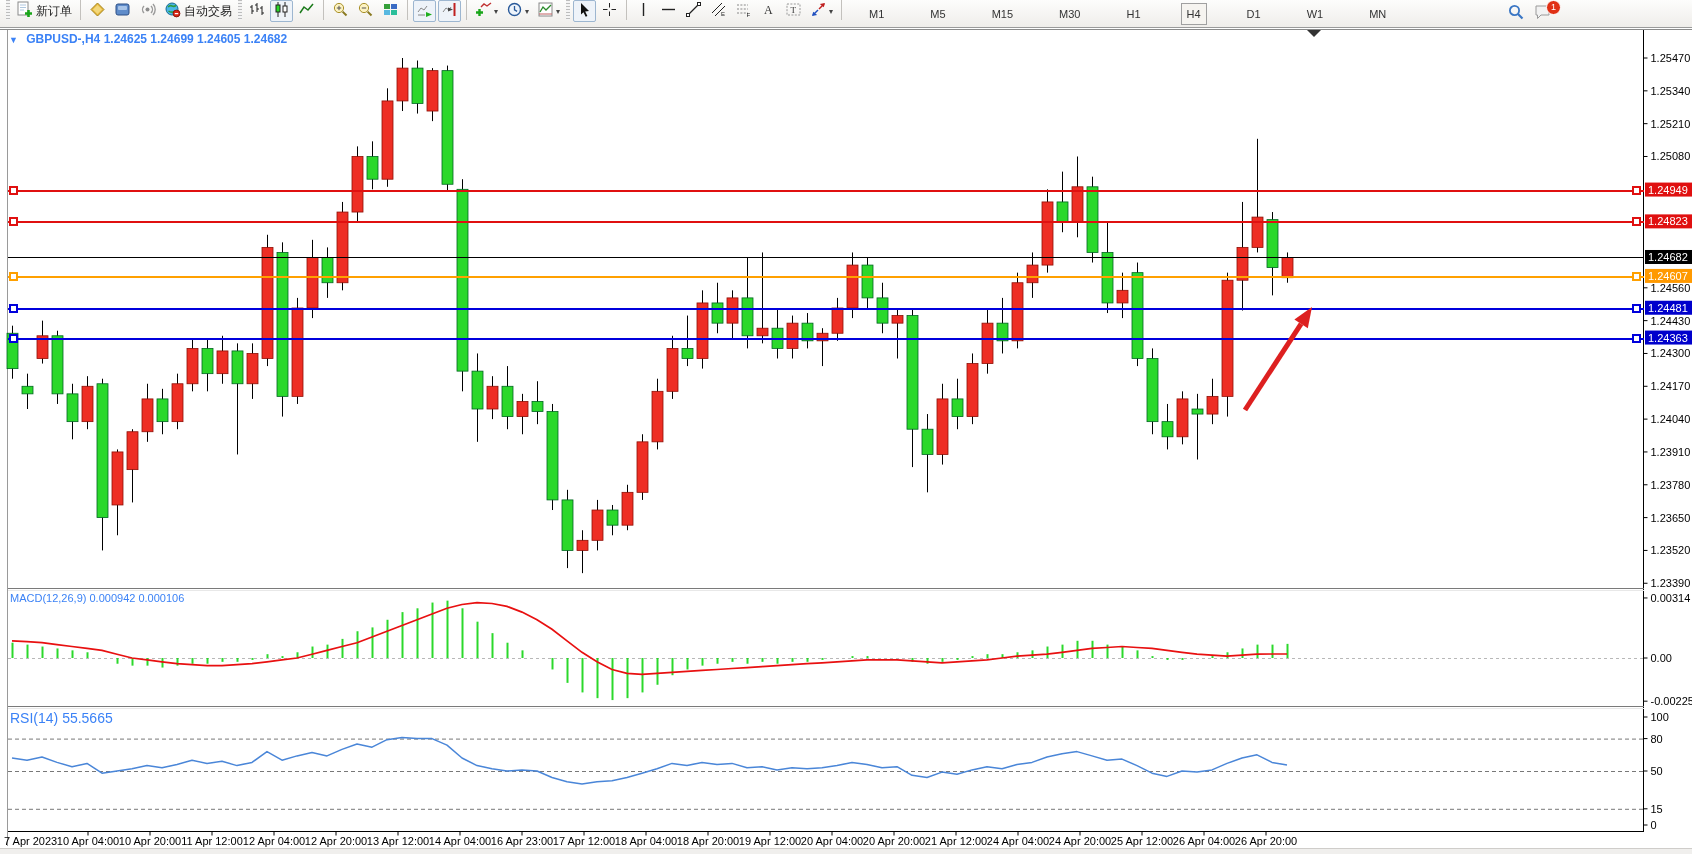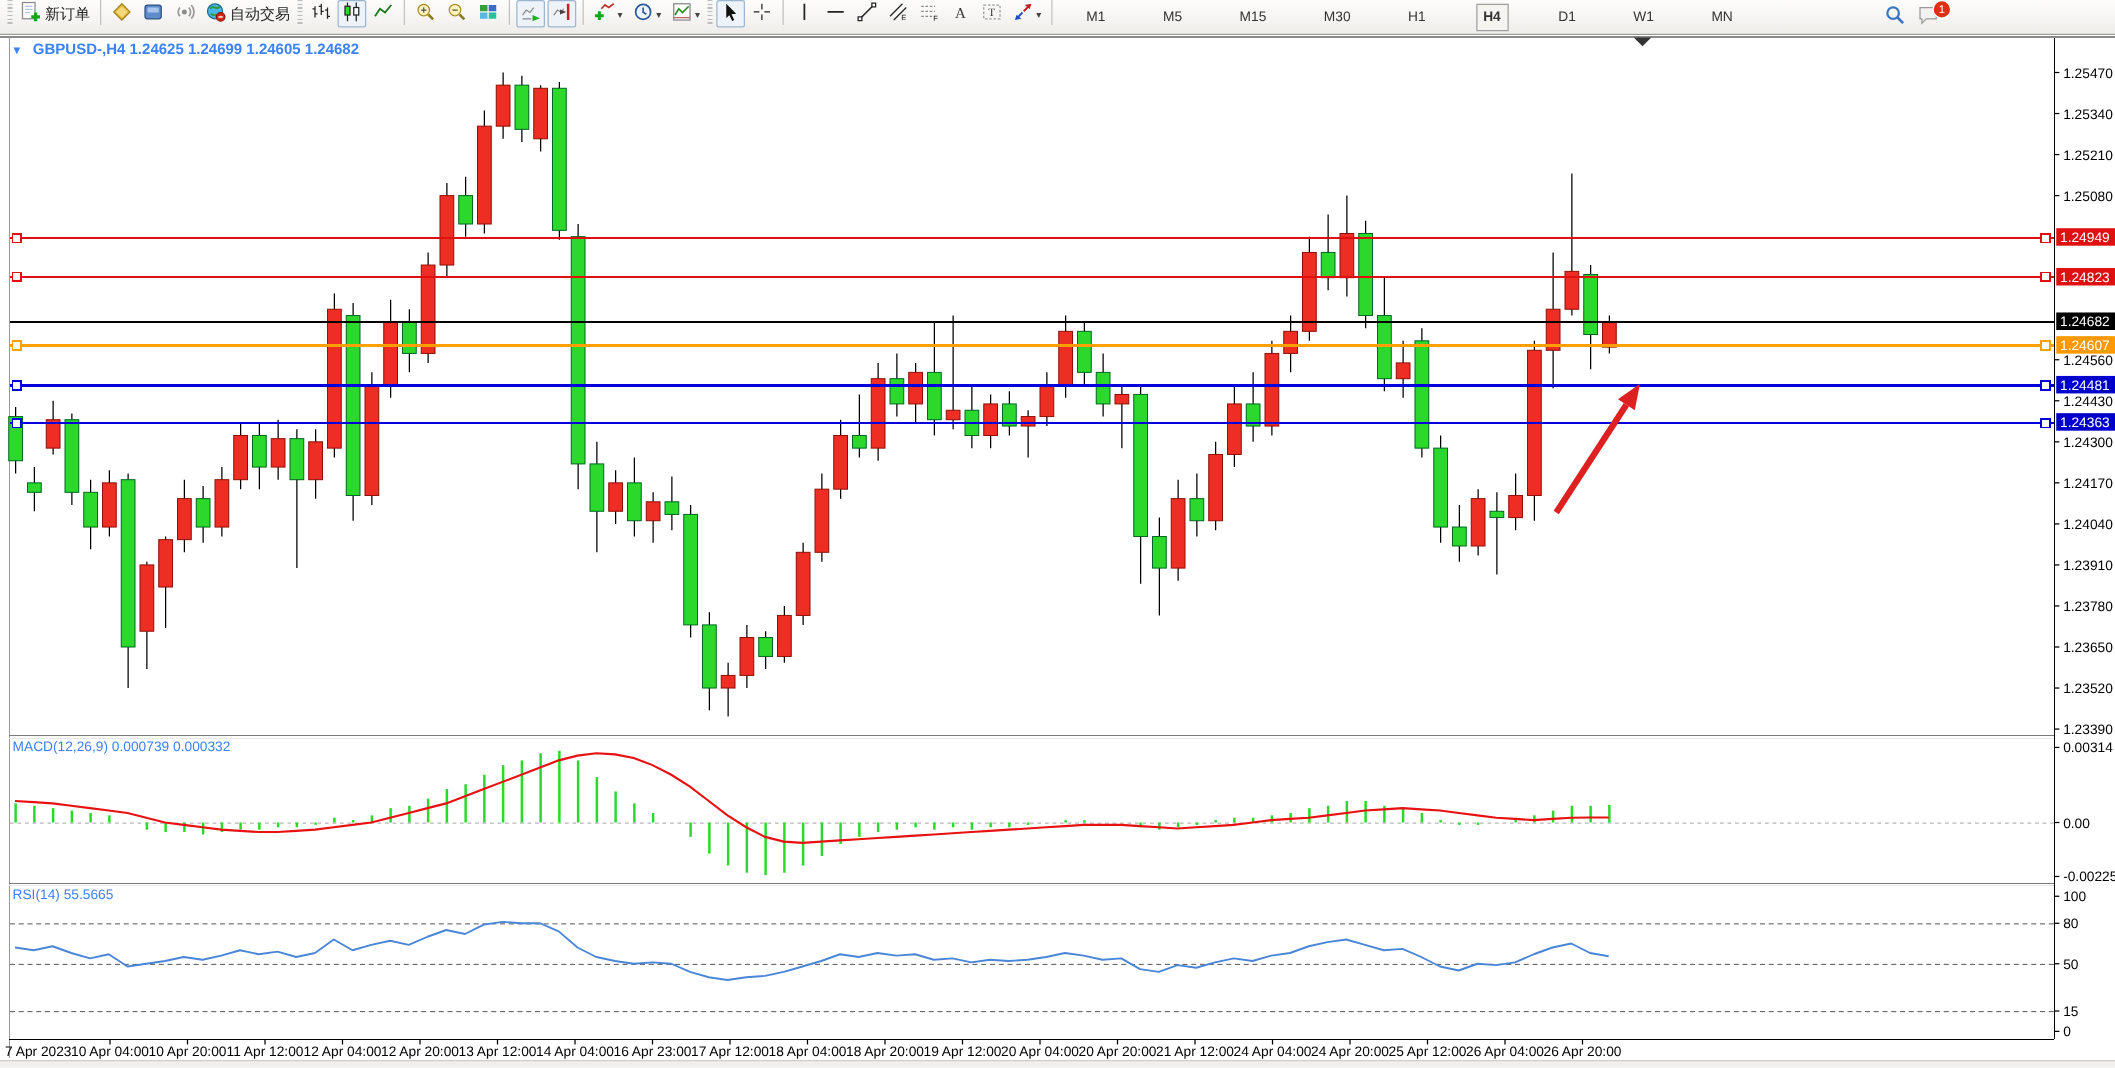--- a/index.html
+++ b/index.html
@@ -11,31 +11,31 @@
     display:flex;padding-left:4px;box-sizing:border-box;z-index:5;}
   .tbtn{height:22px;min-width:22px;display:flex;align-items:center;justify-content:center;
     border:1px solid transparent;border-radius:2px;margin:0 1px;padding:0 2px;box-sizing:border-box;
     font-size:12px;color:#222;cursor:default;}
   .tbtn.pressed{border:1px solid #9db6d0;background:#eef3f9;}
   .tbtn .cjk{margin-left:3px;white-space:nowrap;}
   .tsep{width:1px;height:20px;background:#c3c1bd;margin:0 4px;}
   .tgrip{width:4px;height:20px;margin:0 2px;background:repeating-linear-gradient(#bdbdbd 0 1px,#f4f4f4 1px 3px);}
   .caret{font-size:8px;color:#444;margin-left:2px;}
   .tf-btn{height:20px;padding:0 5px;font-size:11px;color:#333;border:1px solid transparent;margin:0 17px;display:flex;align-items:center;}
-  .tf-btn.pressed{border:1px solid #a0a0a0;background:#f6f4f0;font-weight:bold;}
+  .tf-btn.pressed{border:1px solid #a0a0a0;background:#f6f4f0;}
   .tb-right{margin-left:auto;display:flex;align-items:center;padding-right:136px;}
   .chat-wrap{position:relative;}
   .chat-badge{position:absolute;top:-4px;right:-7px;width:13px;height:13px;border-radius:50%;
     background:#e03014;color:#fff;font-size:9px;display:flex;align-items:center;justify-content:center;border:1px solid #fff;}
   
   .ovl{position:absolute;color:#3b82f6;z-index:3;white-space:nowrap;}
   #chart-title{left:9px;top:32px;font-size:12px;font-weight:bold;}
   #chart-title .tri{font-size:9px;margin-right:5px;}
   #macd-label{left:10px;top:592px;font-size:11px;}
-  #rsi-label{left:10px;top:710px;font-size:11px;}
+  #rsi-label{left:10px;top:710px;font-size:14px;}
   .bottom-strip{position:absolute;left:0;top:848px;width:1692px;height:6px;background:#f0efed;border-top:1px solid #cfcdca;}
   svg#cv{position:absolute;left:0;top:0;z-index:1;}
 </style>
 </head>
 <body>
 
 <div class="toolbar">
   <div class="tgrip"></div>
 
   <div class="tbtn">
@@ -680,22 +680,22 @@
   <span class="tri">▼</span>
   <span>GBPUSD-,H4</span>
   <span>1.24625</span>
   <span>1.24699</span>
   <span>1.24605</span>
   <span>1.24682</span>
 </div>
 
 <div class="ovl" id="macd-label">
   <span>MACD(12,26,9)</span>
-  <span>0.000739</span>
-  <span>0.000332</span>
+  <span>0.000942</span>
+  <span>0.000106</span>
 </div>
 
 <div class="ovl" id="rsi-label">
   <span>RSI(14)</span>
   <span>55.5665</span>
 </div>
 
 <div class="bottom-strip"></div>
 
 </body></html>

